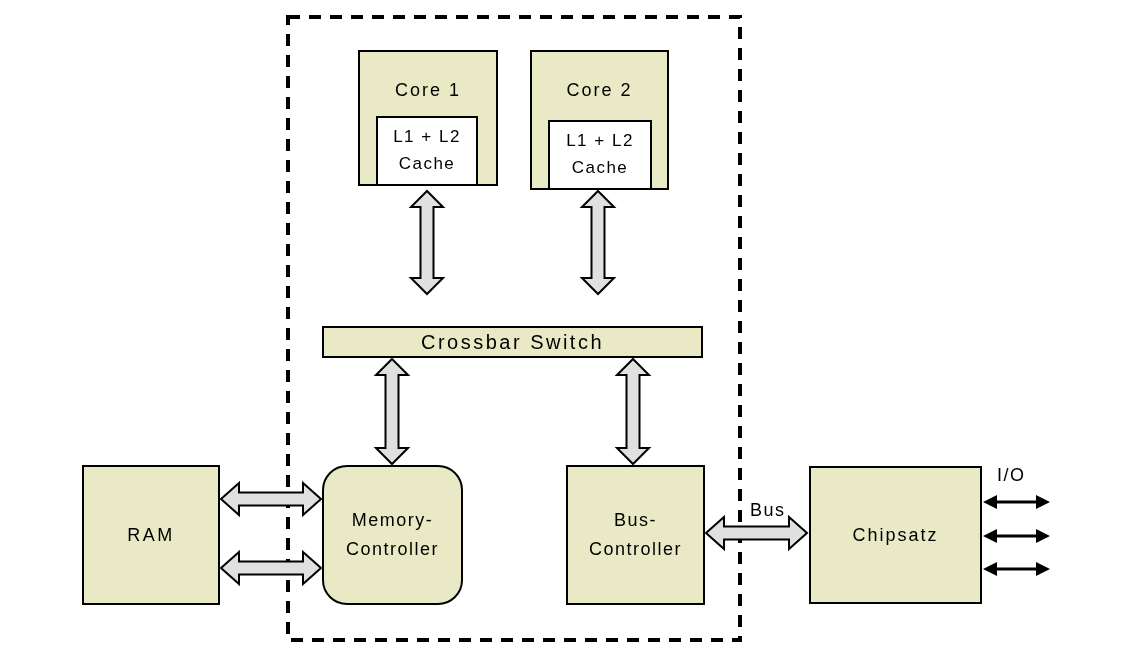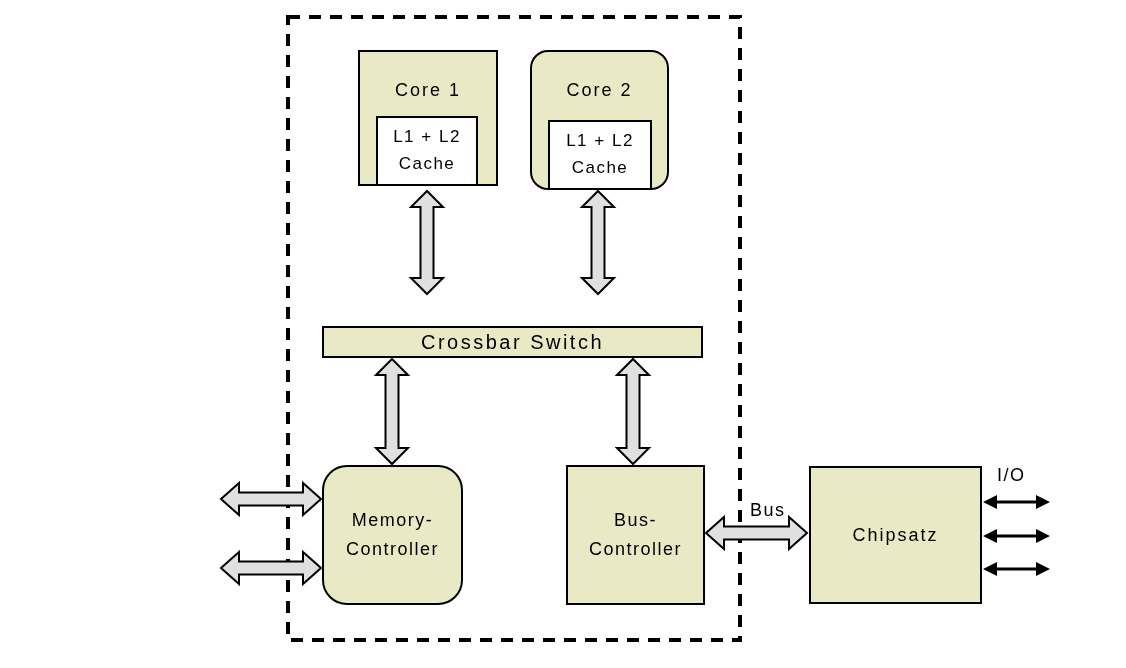--- a/index.html
+++ b/index.html
@@ -56,33 +56,38 @@
   </svg>
 
   <div class="node" style="left:358px;top:50px;width:140px;height:136px;">
     <div class="core-label lbl">Core 1</div>
     <div class="cache" style="left:16px;width:102px;height:70px;">
       <div class="lbl">L1 + L2</div>
       <div class="lbl">Cache</div>
     </div>
   </div>
 
-  <div class="node" style="left:530px;top:50px;width:139px;height:140px;border-radius:18px;">
+  <div class="node" style="left:530px;top:50px;width:139px;height:140px;">
     <div class="core-label lbl">Core 2</div>
     <div class="cache" style="left:16px;width:104px;height:70px;">
       <div class="lbl">L1 + L2</div>
       <div class="lbl">Cache</div>
     </div>
   </div>
 
 
   <div class="bar" style="left:322px;top:326px;width:381px;height:32px;line-height:28px;">
     <span class="lbl">Crossbar Switch</span>
   </div>
 
+  <div class="node" style="left:82px;top:465px;width:138px;height:140px;">
+    <div class="vcenter">
+      <span class="lbl box-label-lg">RAM</span>
+    </div>
+  </div>
 
   <div class="node" style="left:322px;top:465px;width:141px;height:140px;border-radius:25px;">
     <div class="vcenter box-label-2line">
       <span class="lbl">Memory-</span>
       <span class="lbl">Controller</span>
     </div>
   </div>
 
   <div class="node" style="left:566px;top:465px;width:139px;height:140px;">
     <div class="vcenter box-label-2line">

